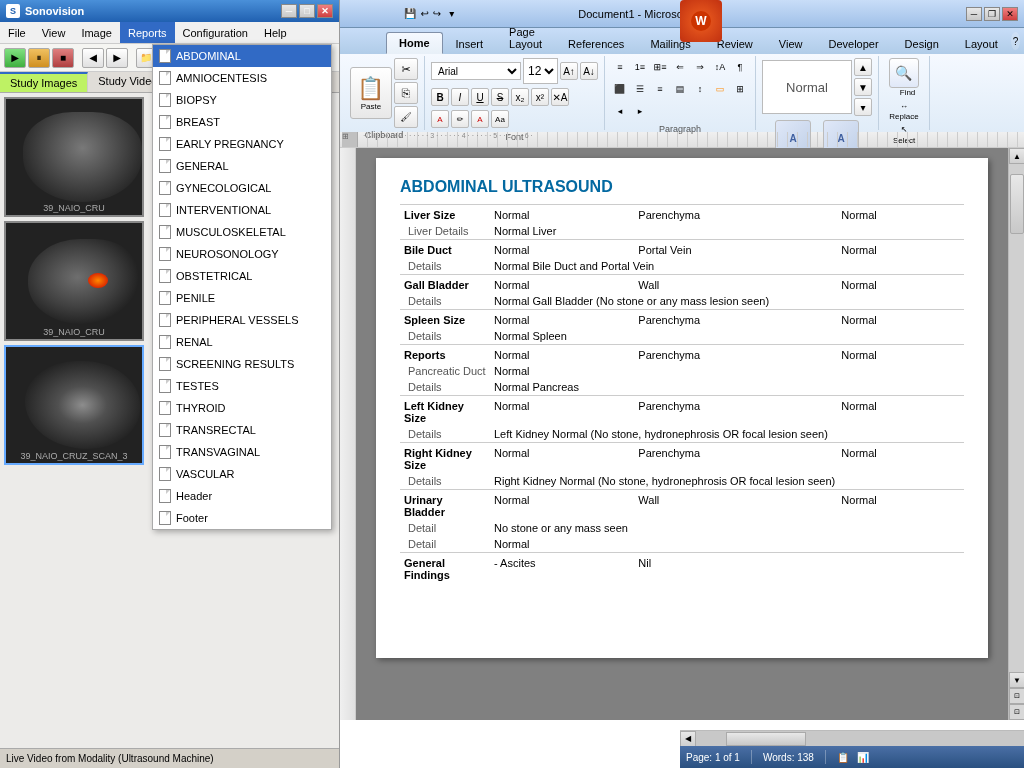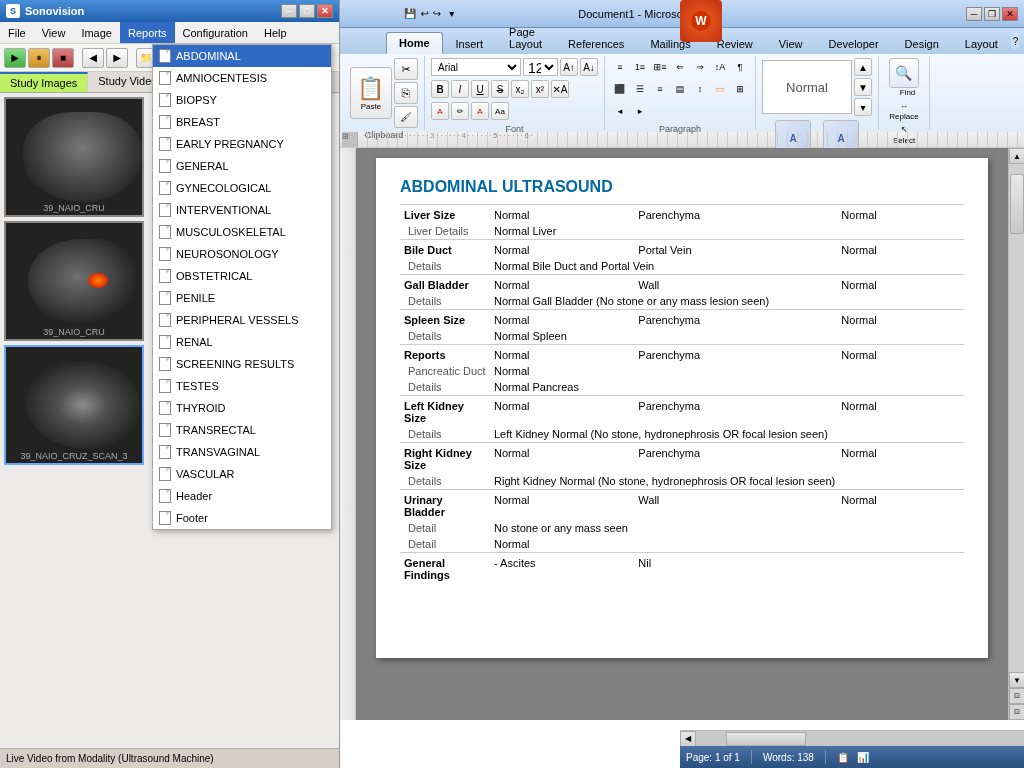--- a/index.html
+++ b/index.html
@@ -320,22 +320,22 @@
       margin-bottom: 2px;
     }
     .font-select {
       width: 90px; height: 18px;
       font-size: 10px;
       border: 1px solid #bbb;
       background: white;
       padding: 0 2px;
     }
     .font-size-select {
-      width: 35px; height: 18px;
-      font-size: 14px;
+      width: 35px; height: 26px;
+      font-size: 12px;
       border: 1px solid #bbb;
       background: white;
     }
     .font-btn {
       width: 18px; height: 18px;
       border: 1px solid #bbb;
       background: linear-gradient(to bottom, #fff, #e8e8e8);
       font-size: 10px;
       display: flex; align-items: center; justify-content: center;
       cursor: pointer;

